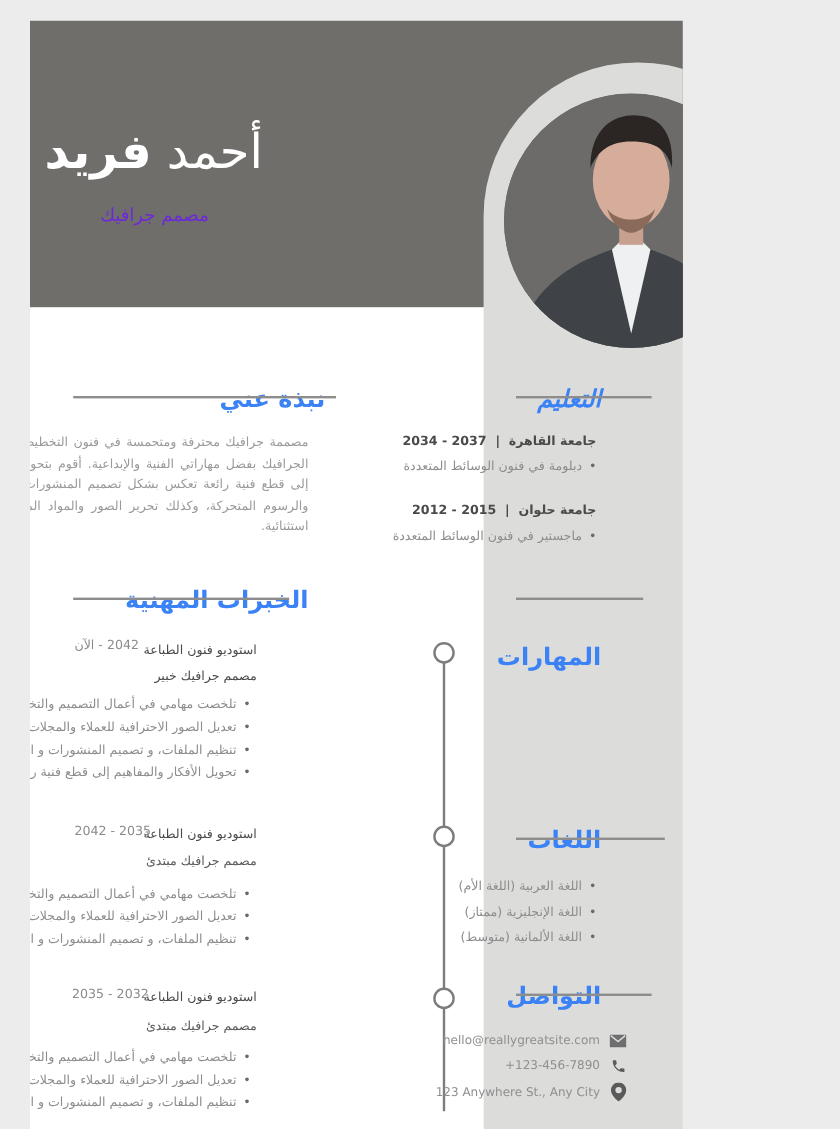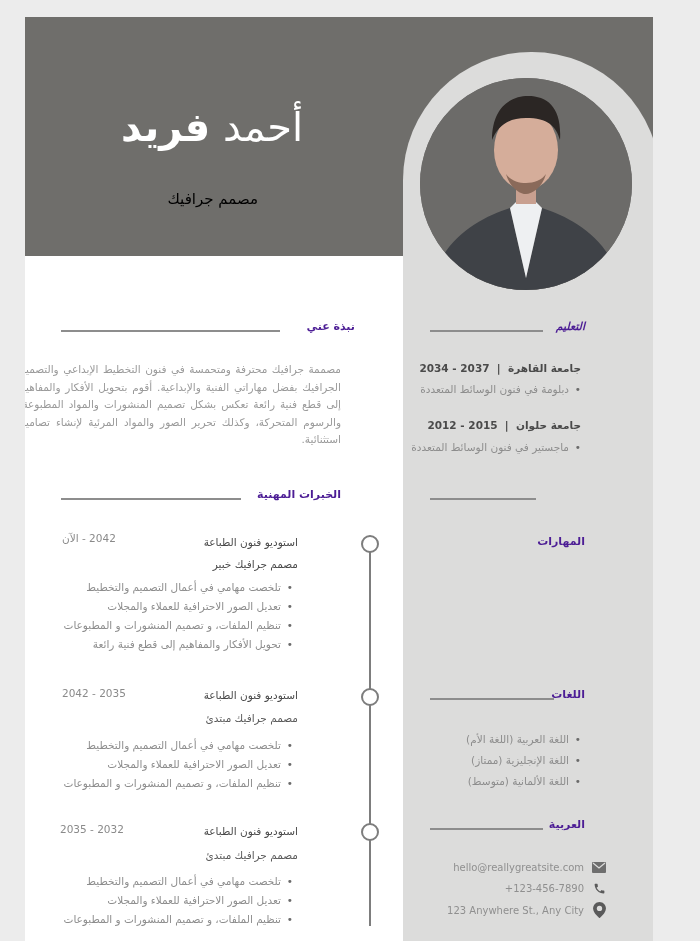--- a/index.html
+++ b/index.html
@@ -1,27 +1,27 @@
 <!DOCTYPE html>
 <html><head>
 <meta charset="utf-8">
 <style>
   * { box-sizing: border-box; margin: 0; padding: 0; }
   html, body { width: 700px; height: 941px; overflow: hidden; }
   body { background: #ececec; font-family: "DejaVu Sans", sans-serif; position: relative; }
-  .page { position: absolute; left: 25px; top: 17px; width: 628px; height: 924px; background: #ffffff; overflow: hidden; }
+  .page { position: absolute; left: 25px; top: 17px; width: 544px; height: 924px; background: #ffffff; overflow: hidden; }
   .header { position: absolute; left: 0; top: 0; width: 668px; height: 239px; background: #6f6e6b; }
   .name { position: absolute; right: 350px; top: 90px; color: #ffffff; font-size: 40px; direction: rtl; white-space: nowrap; line-height: 1; }
   .name .first { font-weight: normal; }
   .name .last { font-weight: bold; }
-  .job-title { position: absolute; right: 395px; top: 153px; color: #000000; font-size: 15px; direction: rtl; white-space: nowrap; margin-top: 20px; }
+  .job-title { position: absolute; right: 395px; top: 153px; color: #6d28d9; font-size: 15px; direction: rtl; white-space: nowrap; }
   .sidebar { position: absolute; left: 378px; top: 35px; width: 257px; height: 900px; background: #dcdcdb; border-radius: 128px 128px 0 0; }
   .photo { position: absolute; left: 395px; top: 61px; width: 212px; height: 212px; border-radius: 50%; overflow: hidden; background: #6c6b69; }
   .photo svg { width: 100%; height: 100%; display: block; }
-  .sec-title { position: absolute; direction: rtl; font-weight: bold; color: #4c1d95; font-size: 11px; white-space: nowrap; }
+  .sec-title { position: absolute; direction: rtl; font-weight: bold; color: #3b82f6; font-size: 20px; white-space: nowrap; }
   .sec-line { position: absolute; height: 2px; background: #8d8d8d; }
   .txt { position: absolute; direction: rtl; white-space: nowrap; color: #8a8a8a; font-size: 10.5px; }
   .txt.dark { color: #4a4a4a; font-weight: normal; }
   .txt.mid { color: #5a5a5a; }
   .bullets { position: absolute; direction: rtl; list-style: none; color: #8d8d8d; font-size: 10.5px; }
   .bullets li { position: relative; padding-right: 12px; white-space: nowrap; }
   .bullets li::before { content: "•"; position: absolute; right: 0; top: 0; color: #6a6a6a; }
   .about { position: absolute; right: 312px; top: 344px; width: 322px; direction: rtl; color: #9a9a9a; font-size: 10.5px; line-height: 17.5px; text-align: justify; }
   .timeline-line { position: absolute; left: 344px; top: 534px; width: 2px; height: 375px; background: #7d7d7d; }
   .tl-dot { position: absolute; width: 18px; height: 18px; border-radius: 50%; border: 2px solid #7d7d7d; background: #ffffff; }
@@ -120,21 +120,21 @@
   <div class="sec-line" style="left:405px; top:481px; width:106px;"></div>
 
   <div class="sec-title" style="right:68px; top:671px;">اللغات</div>
   <div class="sec-line" style="left:405px; top:681px; width:124px;"></div>
   <ul class="bullets" style="right:72px; top:712px; line-height:21px;">
     <li>اللغة العربية (اللغة الأم)</li>
     <li>اللغة الإنجليزية (ممتاز)</li>
     <li>اللغة الألمانية (متوسط)</li>
   </ul>
 
-  <div class="sec-title" style="right:68px; top:801px;">العربية</div>
+  <div class="sec-title" style="right:68px; top:801px;">التواصل</div>
   <div class="sec-line" style="left:405px; top:811px; width:113px;"></div>
 
   <div class="contact-row" style="top:843px;">
     <span class="icon">
       <svg width="14" height="11" viewBox="0 0 14 11">
           <rect x="0" y="0" width="14" height="11" rx="1" fill="#6e6e6e"></rect>
           <path d="M1 1 L7 6 L13 1" stroke="#dcdcdb" stroke-width="1.2" fill="none"></path>
         </svg>
     </span>
     <span class="val">hello@reallygreatsite.com</span>

